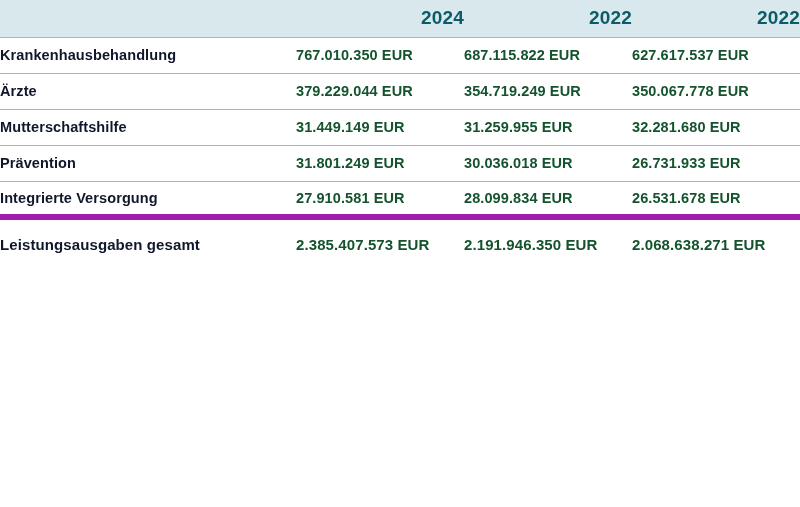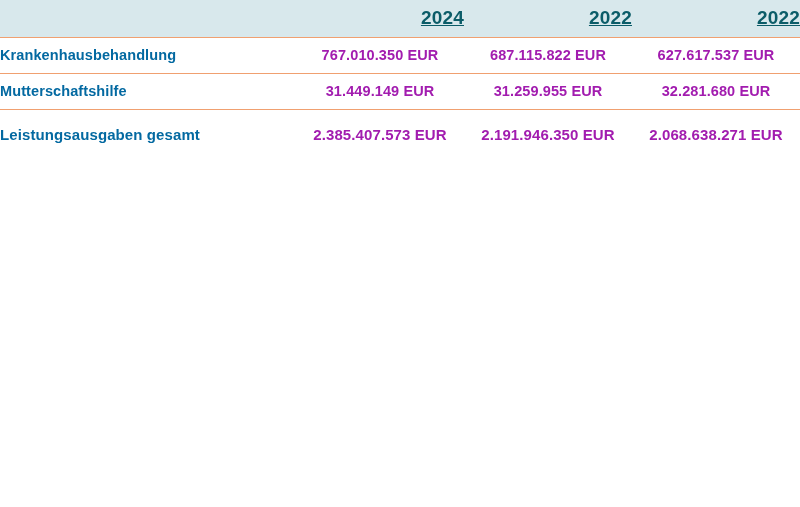--- a/index.html
+++ b/index.html
@@ -28,54 +28,53 @@
     height: 37px;
   }
   .head-cell {
     font-size: 19px;
     font-weight: bold;
     color: #0b5c68;
     text-align: right;
     vertical-align: middle;
     padding-right: 10px;
     letter-spacing: 0.2px;
-    text-decoration: underline;
   }
   .head-cell.label-col {
     text-align: left;
     padding-left: 8px;
   }
   .body-row {
     height: 36px;
     border-bottom: 1px solid #f0a070;
   }
   .body-row:first-child {
     border-top: 1px solid #f0a070;
   }
   .cell-label {
     font-size: 14.5px;
     font-weight: bold;
-    color: #0369a1;
+    color: #0f172a;
     text-align: left;
     padding-left: 8px;
     vertical-align: middle;
     letter-spacing: 0.1px;
   }
   .cell-value {
     font-size: 14.5px;
     font-weight: bold;
-    color: #a21caf;
-    text-align: center;
+    color: #14532d;
+    text-align: left;
     padding-right: 10px;
     vertical-align: middle;
     letter-spacing: 0.1px;
   }
   .total-row {
     height: 51px;
-    border-top: 1px solid #a21caf;
+    border-top: 6px solid #a21caf;
     border-bottom: none;
   }
   .total-row .cell-label,
   .total-row .cell-value {
     font-size: 15px;
     font-weight: bold;
   }
   .col-label { width: 296px; }
   .col-v1 { width: 168px; }
   .col-v2 { width: 168px; }
@@ -100,24 +99,42 @@
     </tr>
   </thead>
   <tbody>
     <tr class="body-row">
       <td class="cell-label">Krankenhausbehandlung</td>
       <td class="cell-value">767.010.350 EUR</td>
       <td class="cell-value">687.115.822 EUR</td>
       <td class="cell-value">627.617.537 EUR</td>
     </tr>
     <tr class="body-row">
+      <td class="cell-label">Ärzte</td>
+      <td class="cell-value">379.229.044 EUR</td>
+      <td class="cell-value">354.719.249 EUR</td>
+      <td class="cell-value">350.067.778 EUR</td>
+    </tr>
+    <tr class="body-row">
       <td class="cell-label">Mutterschaftshilfe</td>
       <td class="cell-value">31.449.149 EUR</td>
       <td class="cell-value">31.259.955 EUR</td>
       <td class="cell-value">32.281.680 EUR</td>
+    </tr>
+    <tr class="body-row">
+      <td class="cell-label">Prävention</td>
+      <td class="cell-value">31.801.249 EUR</td>
+      <td class="cell-value">30.036.018 EUR</td>
+      <td class="cell-value">26.731.933 EUR</td>
+    </tr>
+    <tr class="body-row">
+      <td class="cell-label">Integrierte Versorgung</td>
+      <td class="cell-value">27.910.581 EUR</td>
+      <td class="cell-value">28.099.834 EUR</td>
+      <td class="cell-value">26.531.678 EUR</td>
     </tr>
     <tr class="body-row total-row">
       <td class="cell-label">Leistungsausgaben gesamt</td>
       <td class="cell-value">2.385.407.573 EUR</td>
       <td class="cell-value">2.191.946.350 EUR</td>
       <td class="cell-value">2.068.638.271 EUR</td>
     </tr>
   </tbody>
 </table>
 

